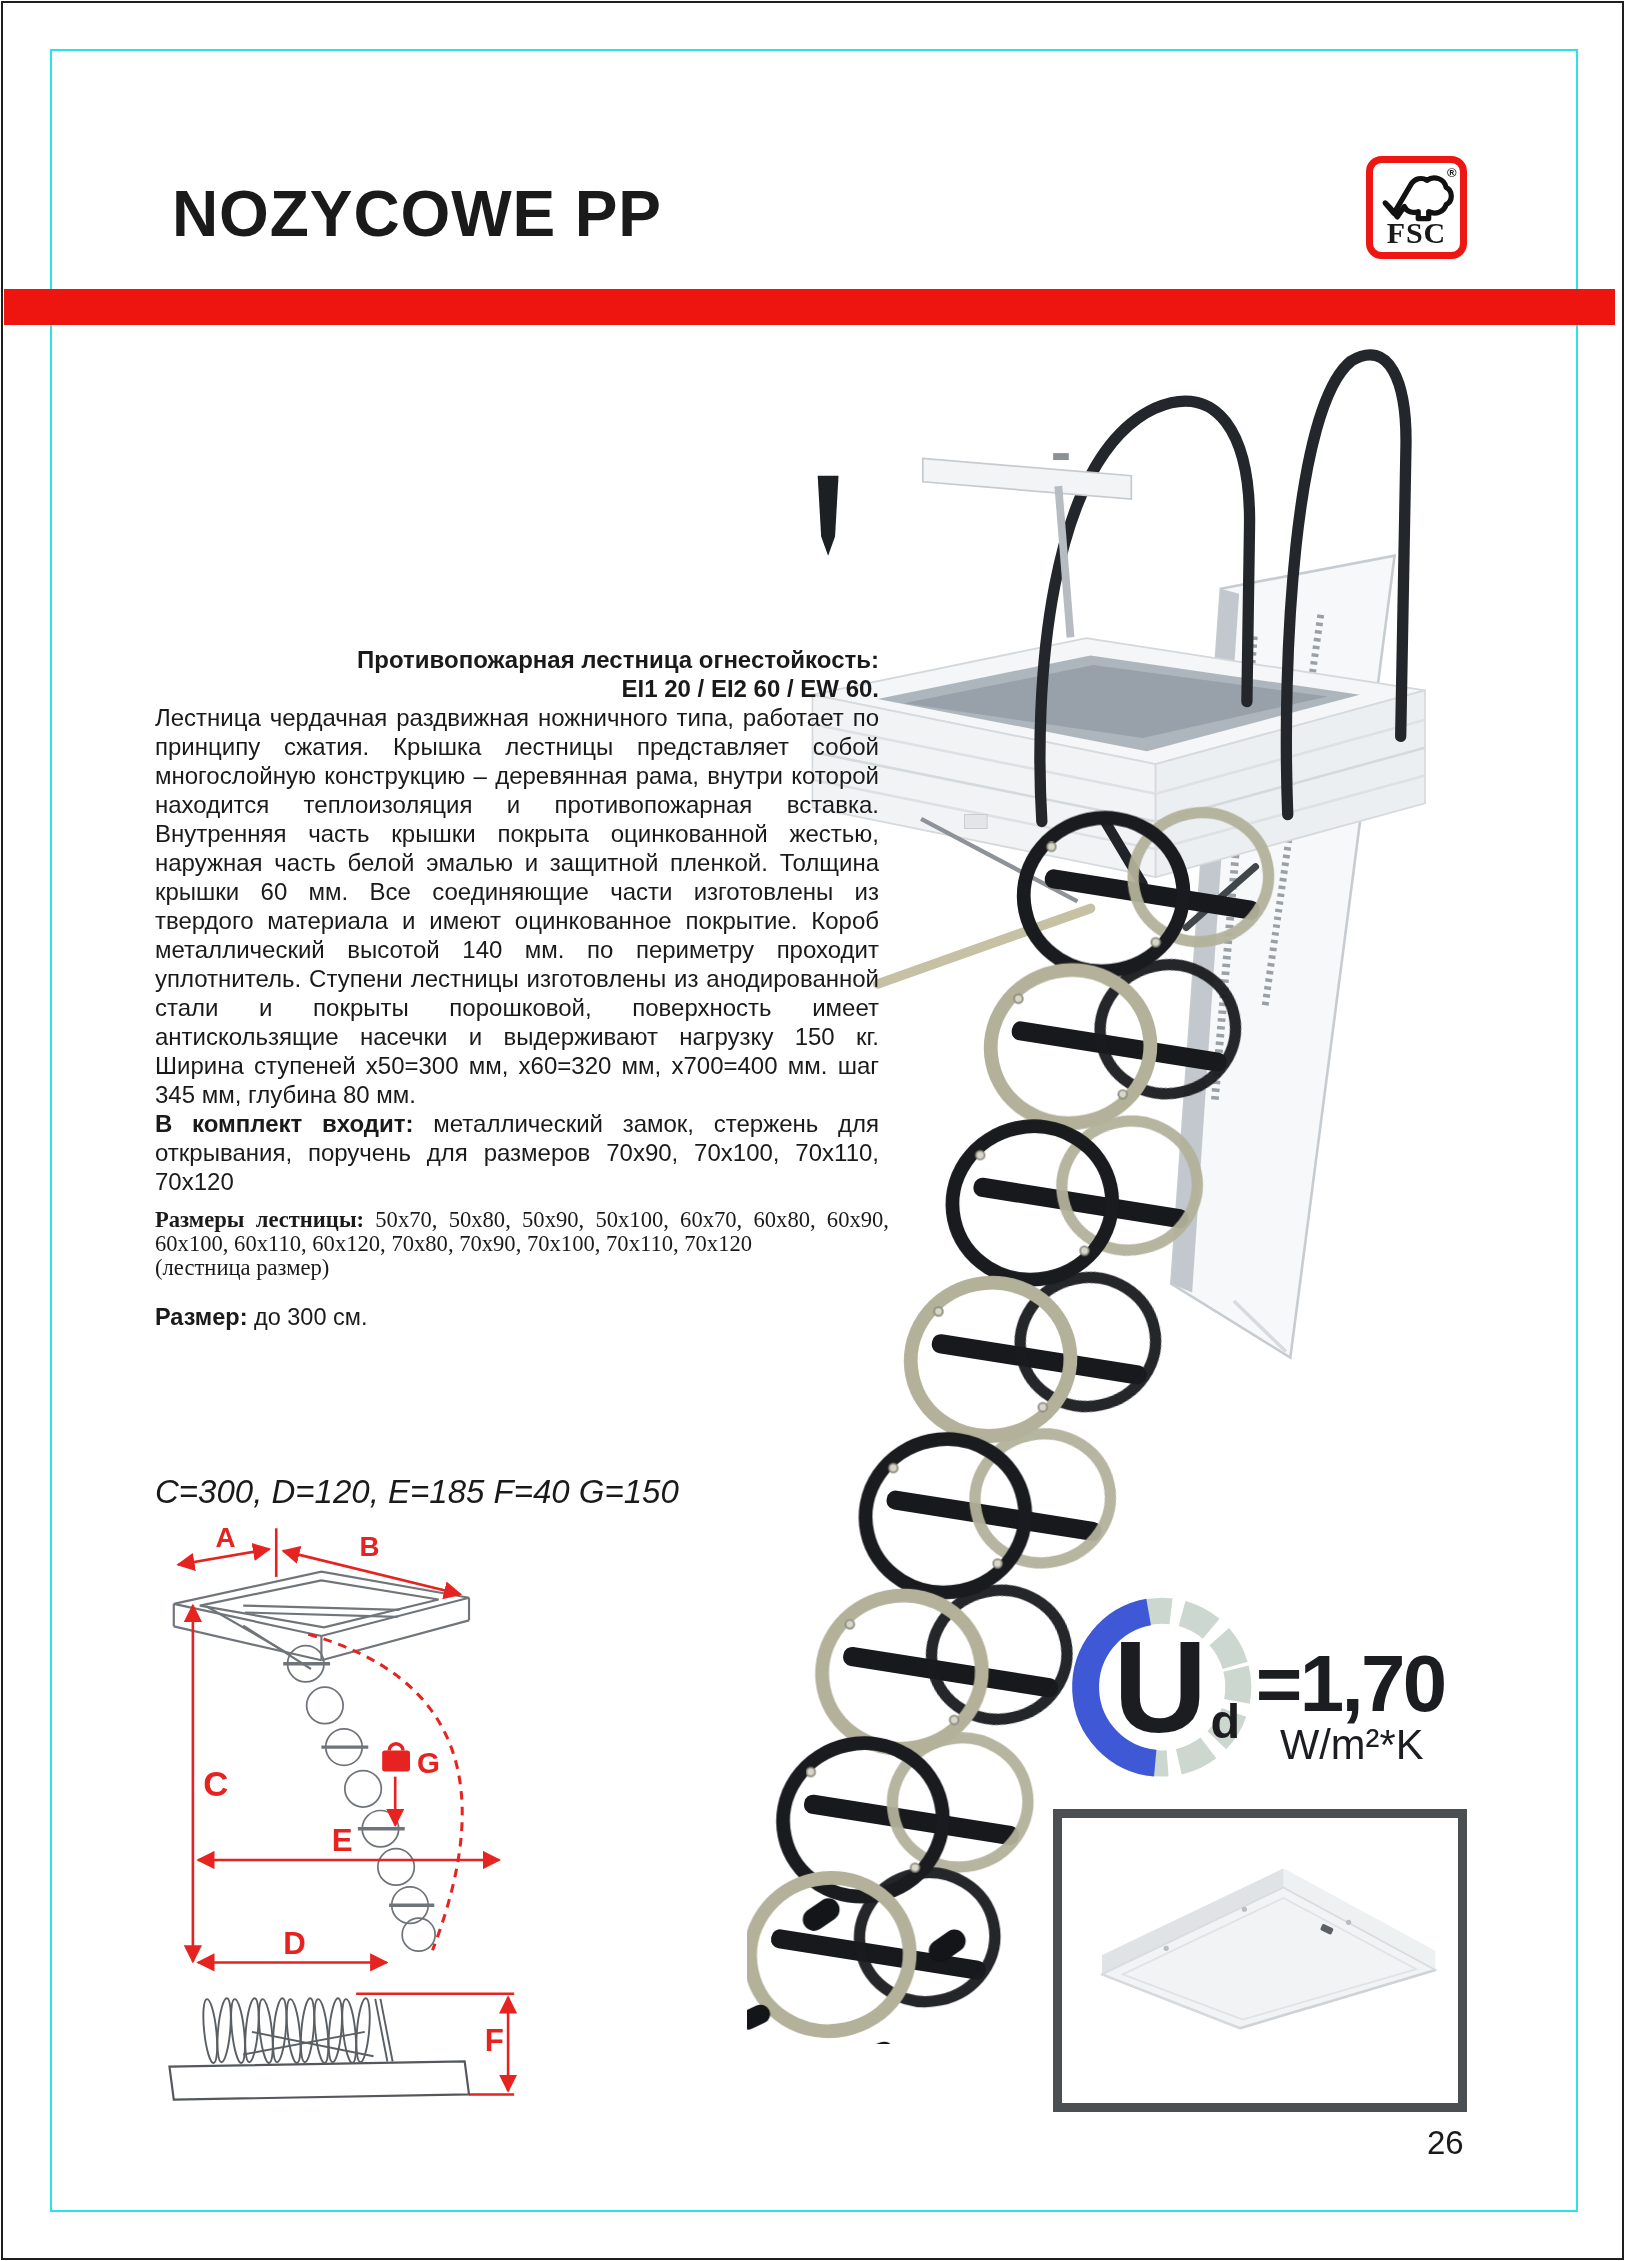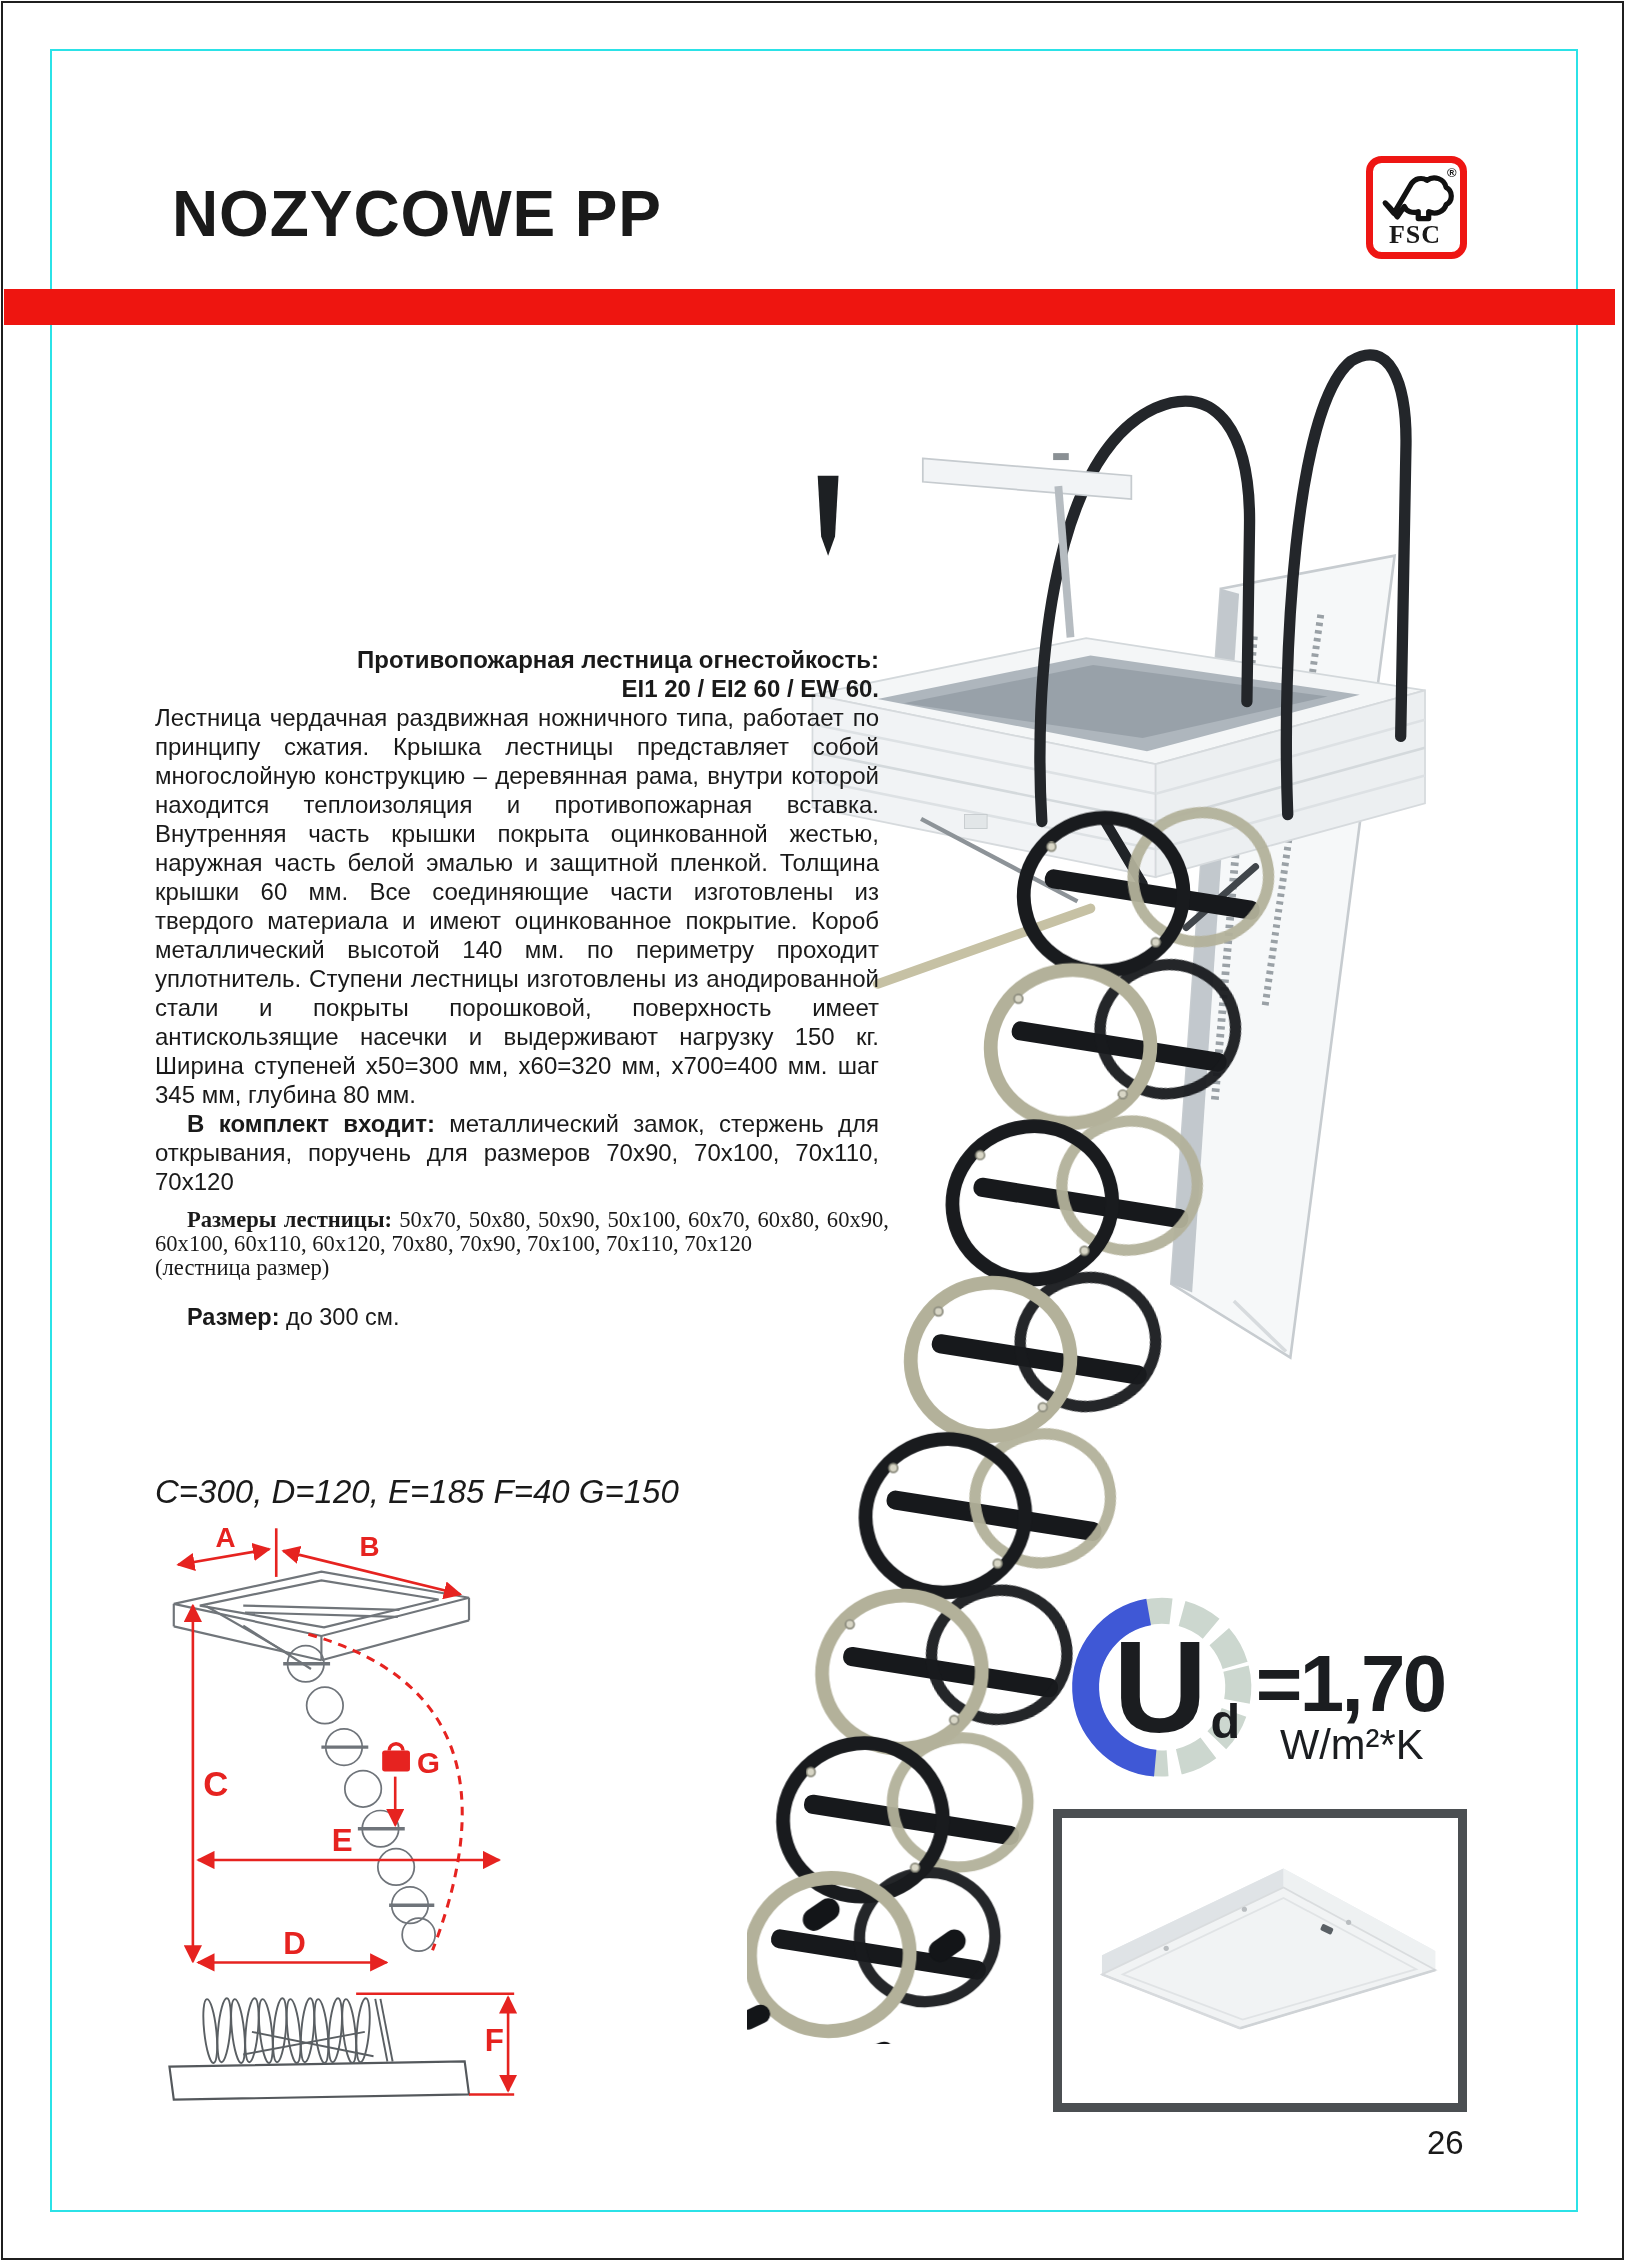--- a/index.html
+++ b/index.html
@@ -4,26 +4,26 @@
 <style>
   html,body{margin:0;padding:0;background:#fff;}
   .page{position:relative;width:1625px;height:2261px;background:#fff;overflow:hidden;
         font-family:"Liberation Sans","DejaVu Sans",sans-serif;color:#1a1a1a;}
   .outer-border{position:absolute;left:0.9px;top:0.9px;right:0.9px;bottom:0.9px;border:2.6px solid #1f1f1f;pointer-events:none;}
   .inner-border{position:absolute;left:50px;top:49px;width:1524px;height:2159px;border:2.6px solid #2be2e7;pointer-events:none;}
   .page-title{position:absolute;left:172px;top:182px;font-size:64px;font-weight:bold;letter-spacing:0.9px;line-height:1;}
   .red-bar{position:absolute;left:3.5px;top:289px;width:1611px;height:36px;background:#ee1510;z-index:3;}
   .fsc-box{position:absolute;left:1366px;top:156px;width:87px;height:89px;border:7px solid #ee1613;border-radius:15.6px;background:#fff;z-index:4;}
   .fsc-reg{position:absolute;right:3.5px;top:1.7px;font-size:13px;font-weight:bold;}
-  .fsc-label{position:absolute;left:16px;right:0;bottom:1.7px;font-family:"Liberation Serif","DejaVu Serif",serif;font-weight:bold;font-size:26px;letter-spacing:0.9px;}
+  .fsc-label{position:absolute;left:0;right:0;bottom:1.7px;text-align:center;font-family:"Liberation Serif","DejaVu Serif",serif;font-weight:bold;font-size:30px;letter-spacing:0.9px;}
   .txt{position:absolute;left:155px;width:724px;text-align:justify;}
   .intro{top:645px;font-size:24px;line-height:29px;}
   .intro .hd{display:block;font-weight:bold;text-align:right;}
   .kit{top:1109px;font-size:24px;line-height:29px;}
-  .b{font-weight:bold;margin-left:32px;}
+  .b{font-weight:bold;}
   .sizes{top:1208px;font-size:22.6px;line-height:24px;width:734px;font-family:Liberation Serif, serif;}
   .height-line{top:1304px;font-size:23.5px;line-height:26px;text-align:left;}
   .ext{top:1352px;font-size:23.5px;line-height:25px;width:734px;}
   .dims-line{position:absolute;left:155px;top:1474px;font-size:33px;line-height:1.1;font-style:italic;}
   .photo-frame{position:absolute;left:1053px;top:1809px;width:396px;height:285px;border:9.6px solid #4b4f52;background:#fff;}
   .page-num{position:absolute;left:1427px;top:2124px;font-size:33px;}
   svg text{font-family:"Liberation Sans","DejaVu Sans",sans-serif;}
   .abs{position:absolute;}
 </style>
 </head>

